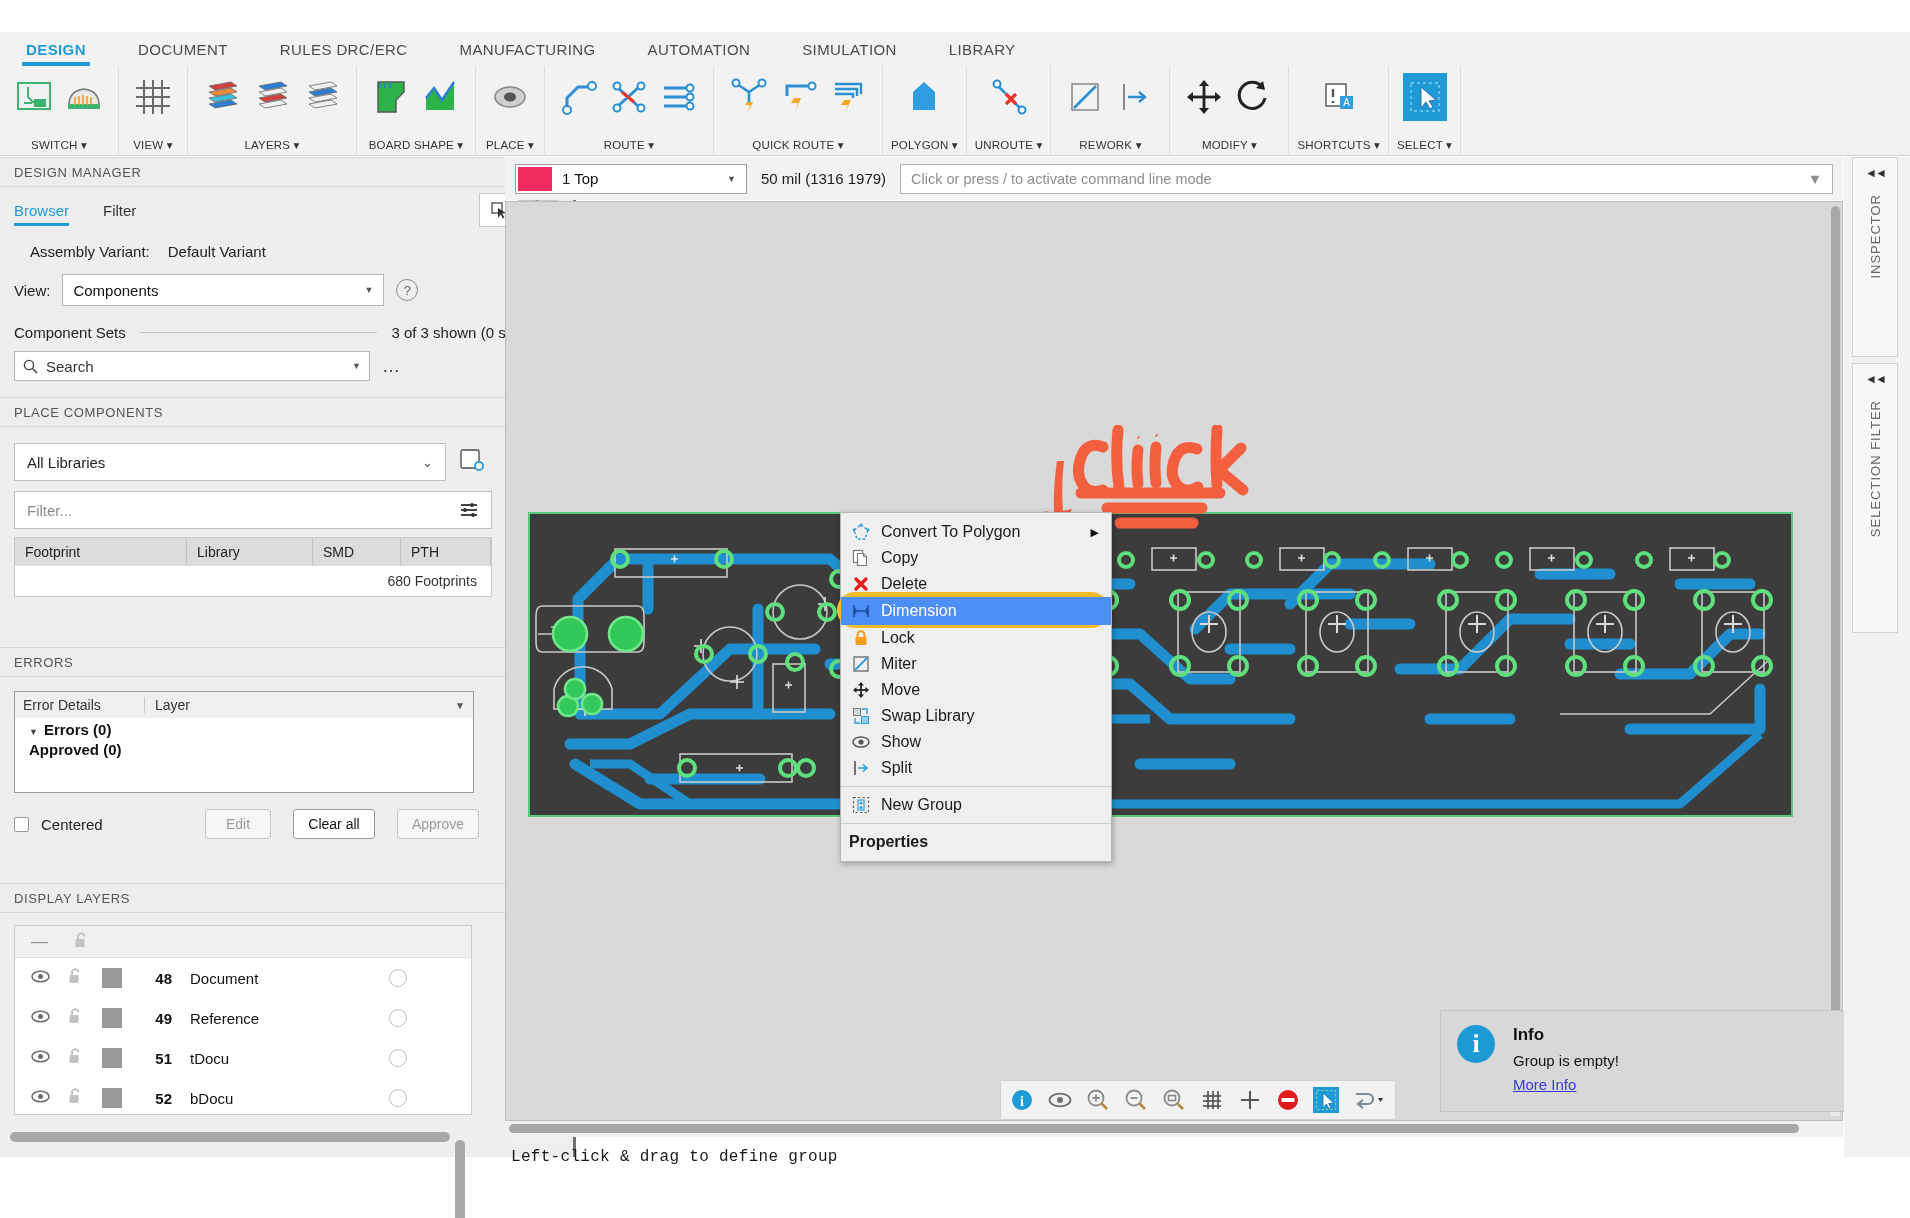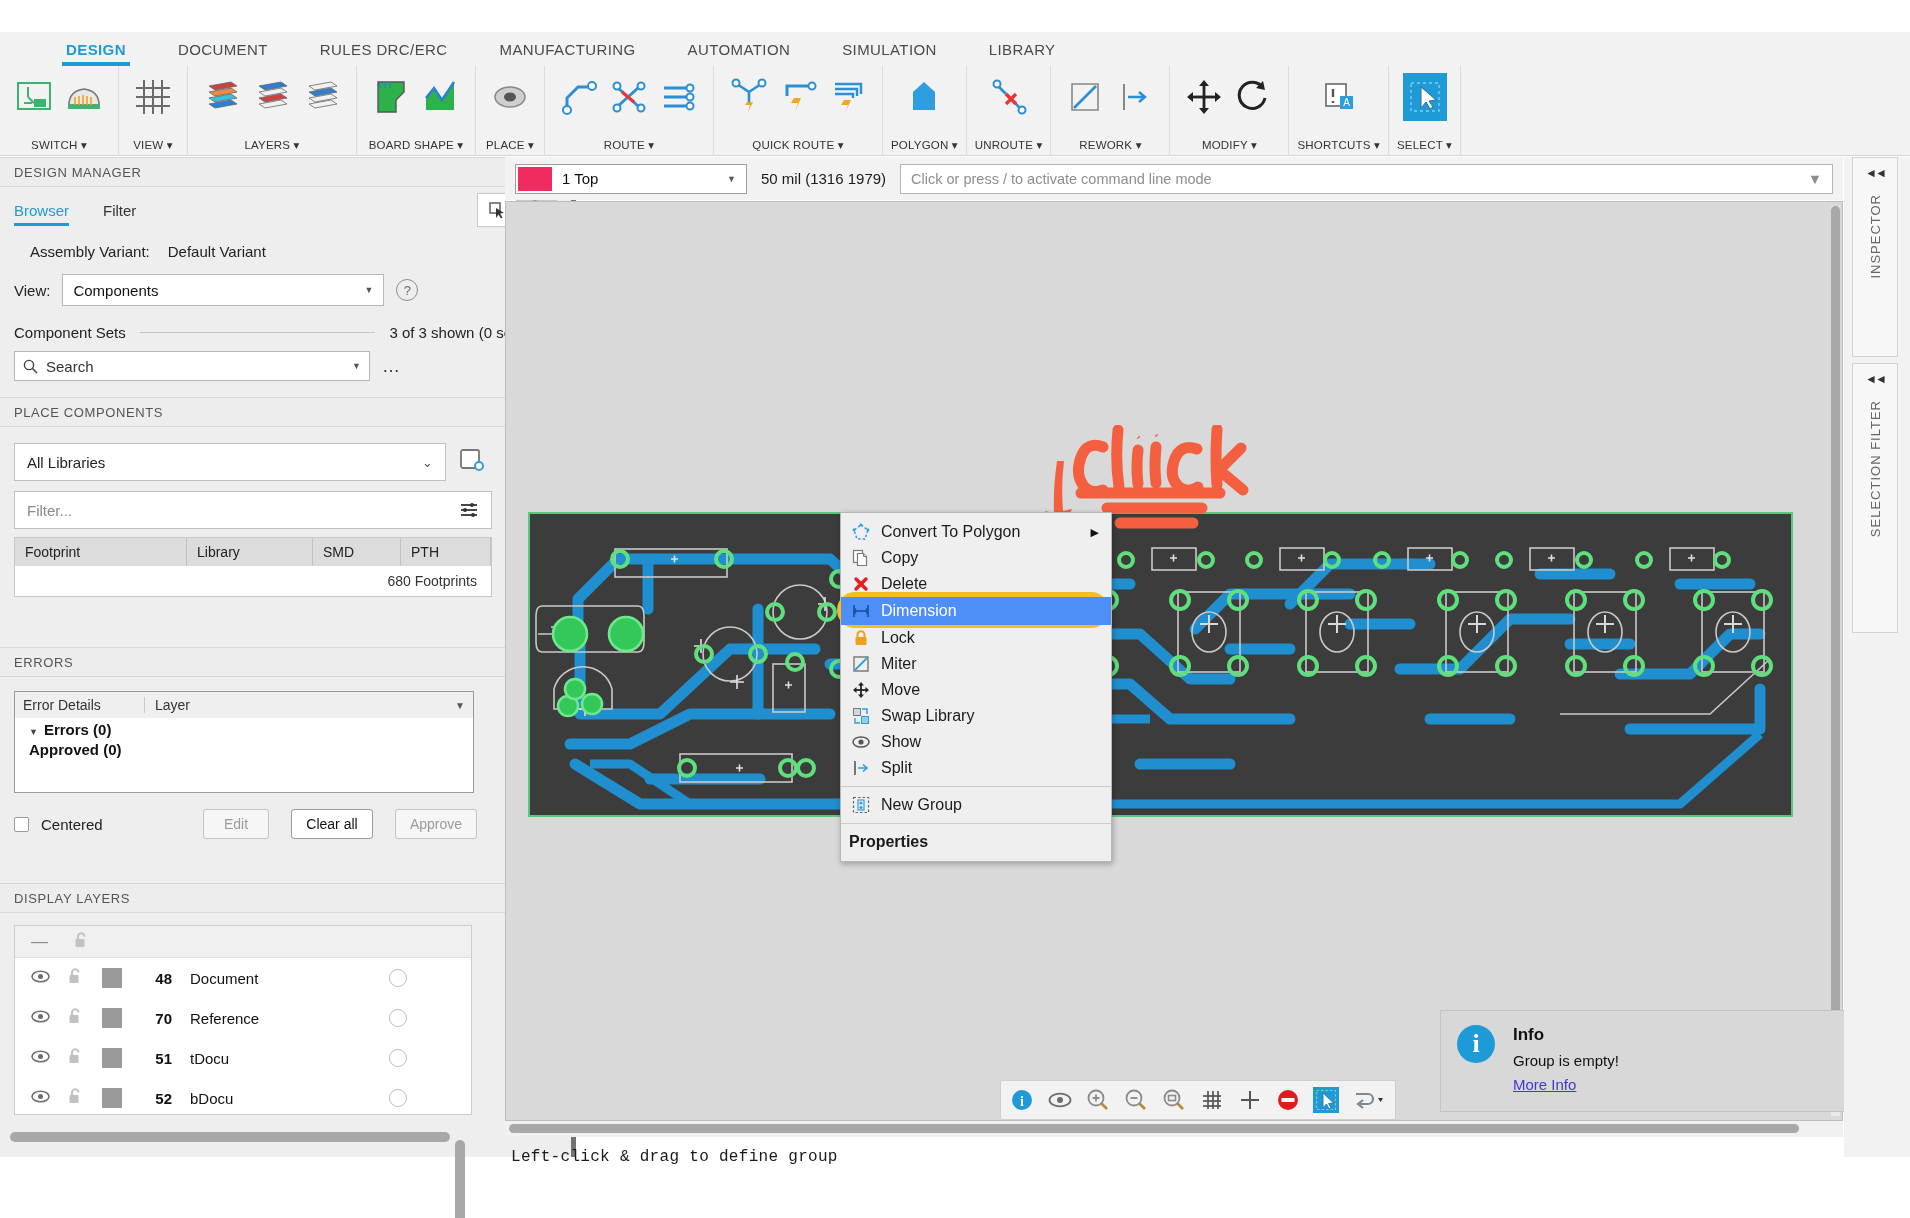--- a/index.html
+++ b/index.html
@@ -11,21 +11,21 @@
   }
   #app { position: relative; width: 1910px; height: 1218px; background:#ffffff; }
 
   
   .ribbon {
     position:absolute; left:0; top:32px; width:1910px; height:124px;
     background:#f2f2f2; border-bottom:1px solid #d4d4d4;
   }
   .ribbon-tabs {
     position:absolute; left:0; top:0; width:1910px; height:30px;
-    display:flex; align-items:flex-end; padding-left:40px; gap:0;
+    display:flex; align-items:flex-end; gap:0;
   }
   .rtab {
     font-size:15px; letter-spacing:0.4px; color:#4a4a4a; font-weight:400;
     padding:0 26px 4px 26px; position:relative; white-space:nowrap; cursor:pointer;
   }
   .rtab.active { color:#1e9bd7; font-weight:600; }
   .rtab.active::after {
     content:""; position:absolute; left:22px; right:22px; bottom:-4px; height:4px; background:#1e9bd7;
   }
 
@@ -39,21 +39,21 @@
   .rgroup-icons { display:flex; align-items:center; height:62px; gap:6px; padding:0 4px; }
   .rgroup-label {
     font-size:11.5px; color:#333; letter-spacing:0.2px; padding-bottom:4px; white-space:nowrap;
   }
   .ric { width:44px; height:48px; display:flex; align-items:center; justify-content:center; cursor:pointer; }
   .ric.sel { background:#1e9bd7; }
 
   
   .sidebar {
     position:absolute; left:0; top:157px; width:576px; height:1000px;
-    background:#eeeeee; border-right:5px solid #737373;
+    background:#eeeeee; border-right:3px solid #737373;
   }
   .panel-head {
     height:30px; background:#ededed; border-top:1px solid #d8d8d8; border-bottom:1px solid #d8d8d8;
     display:flex; align-items:center; padding:0 14px; justify-content:space-between;
   }
   .panel-head .t { font-size:13px; color:#555; letter-spacing:0.6px; }
   .collapse { color:#333; font-size:12px; letter-spacing:-2px; cursor:pointer; }
 
   .tabs-row { display:flex; align-items:center; padding:10px 14px 0 14px; position:relative; height:44px; }
   .ltab { font-size:15px; color:#333; margin-right:34px; padding-bottom:7px; position:relative; cursor:pointer; }
@@ -677,21 +677,21 @@
         <div class="layrow">
           <span><svg width="19" height="13" viewBox="0 0 19 13">
                 <ellipse cx="9.5" cy="6.5" rx="8.5" ry="5.3" fill="none" stroke="#6d6d6d" stroke-width="1.5"></ellipse>
                 <circle cx="9.5" cy="6.5" r="2.5" fill="#6d6d6d"></circle>
               </svg></span>
           <span><svg width="16" height="18" viewBox="0 0 16 18">
                 <path d="M4 8 V5.5 a3.2 3.2 0 0 1 6.4 0" fill="none" stroke="#c2c2c2" stroke-width="2"></path>
                 <rect x="1.5" y="8" width="9" height="8" rx="1" fill="#c2c2c2"></rect>
               </svg></span>
           <span class="swatch"></span>
-          <span class="laynum">70</span>
+          <span class="laynum">49</span>
           <span class="layname">Reference</span>
           <span class="radio-o"></span>
         </div>
 
         <div class="layrow">
           <span><svg width="19" height="13" viewBox="0 0 19 13">
                 <ellipse cx="9.5" cy="6.5" rx="8.5" ry="5.3" fill="none" stroke="#6d6d6d" stroke-width="1.5"></ellipse>
                 <circle cx="9.5" cy="6.5" r="2.5" fill="#6d6d6d"></circle>
               </svg></span>
           <span><svg width="16" height="18" viewBox="0 0 16 18">

